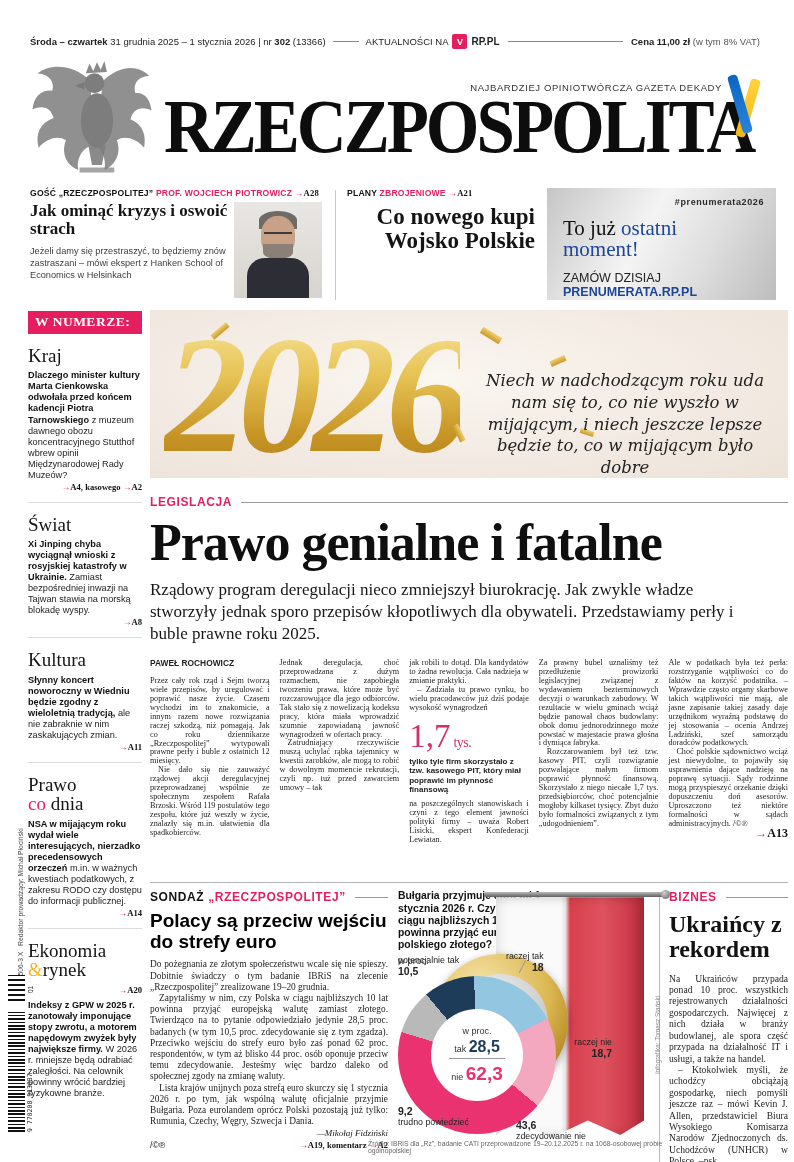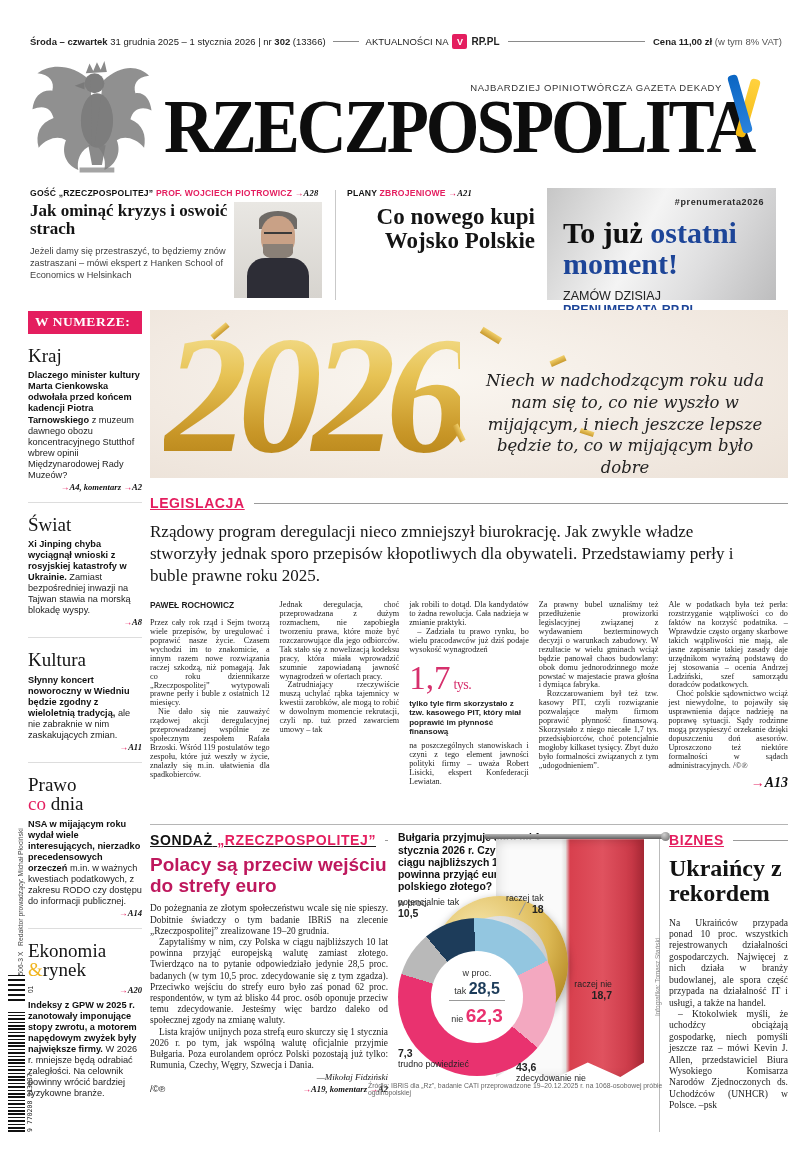--- a/index.html
+++ b/index.html
@@ -1,21 +1,21 @@
 <!DOCTYPE html>
 <html><head>
 <meta charset="utf-8">
 <style>
   html,body{margin:0;padding:0;background:#9a9a9a;}
   #page{position:relative;width:794px;height:1162px;background:#fff;margin:0 auto;
         font-family:"Liberation Sans",sans-serif;color:#1a1a1a;overflow:hidden;}
   .serif{font-family:"Liberation Serif",serif;}
 
   
-  .topbar{position:absolute;top:34px;left:30px;right:12px;display:flex;align-items:center;font-size:9.5px;color:#222;}
+  .topbar{position:absolute;top:34px;left:30px;right:34px;display:flex;align-items:center;font-size:9.5px;color:#222;}
   .topbar b{font-weight:bold;}
   .fill{border-top:1px solid #8a8a8a;height:0;}
   .fill.short{width:26px;margin:0 7px;}
   .fill.long{flex:1;margin:0 8px;}
   .rp-badge{display:inline-flex;align-items:center;justify-content:center;width:15px;height:15px;
             background:#e41e5f;color:#fff;font-weight:bold;font-size:9px;margin:0 4px;border-radius:2px;}
   .rp-name{font-weight:bold;font-size:10px;}
   .price-note{color:#555;}
 
   
@@ -27,37 +27,37 @@
   .ribbon{position:absolute;right:12px;top:20px;width:38px;height:68px;}
   .rb{position:absolute;width:10px;height:60px;border-radius:4px;}
   .rb.blue{left:9px;top:0;background:linear-gradient(#0b66c3,#2a82dd);transform:rotate(-16deg);}
   .rb.yellow{left:17px;top:4px;background:linear-gradient(#ffd23f,#f4b80e);transform:rotate(16deg);}
 
   
   .topstrip{position:absolute;top:188px;left:30px;right:18px;height:112px;display:flex;}
   .kickrow{font-size:8.6px;font-weight:bold;letter-spacing:.2px;color:#111;white-space:nowrap;}
   .accent{color:#e41e5f;}
   .arr{color:#e41e5f;font-weight:bold;}
-  .pref{font-family:"Liberation Serif",serif;font-style:italic;font-weight:bold;color:#111;}
+  .pref{font-family:"Liberation Serif",serif;font-weight:bold;color:#111;}
   .ts1{width:294px;position:relative;}
   .ts1 .hl{font-family:"Liberation Serif",serif;font-weight:bold;font-size:17px;line-height:1.04;margin-top:4px;width:202px;color:#141414;}
   .ts1 .deck{font-size:9.2px;line-height:1.28;color:#3e3e3e;margin-top:9px;width:198px;}
   .photo{position:absolute;right:2px;top:14px;width:88px;height:96px;background:linear-gradient(#e9e7e3,#d7d4cf);overflow:hidden;}
   .head{position:absolute;left:27px;top:14px;width:34px;height:40px;background:#c9a186;border-radius:46% 46% 42% 42%;}
   .hair{position:absolute;left:25px;top:9px;width:38px;height:18px;background:#6e6a66;border-radius:50% 50% 0 0;}
   .glasses{position:absolute;left:30px;top:30px;width:28px;height:8px;border-top:2px solid #3a3a3a;}
   .beard{position:absolute;left:29px;top:42px;width:30px;height:15px;background:#8a8077;border-radius:0 0 45% 45%;}
   .torso{position:absolute;left:13px;top:56px;width:62px;height:40px;background:#2d2d36;border-radius:18px 18px 0 0;}
   .vdiv{border-left:1px solid #c9c9c9;margin:2px 11px 0 11px;}
   .ts2{width:188px;}
   .ts2 .hl{font-family:"Liberation Serif",serif;font-weight:bold;font-size:23px;line-height:1.04;margin-top:7px;color:#141414;text-align:right;}
   .ts2 .deck{font-size:9.2px;line-height:1.28;color:#3e3e3e;margin-top:9px;}
   .promo{flex:1;margin-left:12px;position:relative;background:linear-gradient(118deg,#c6c6c6,#f4f4f4 42%,#dededf 68%,#bdbdbe);padding:30px 16px 0 16px;}
   .hashtag{position:absolute;top:9px;right:12px;font-size:9px;font-weight:bold;letter-spacing:.6px;color:#2b2b2b;}
-  .promo .big{font-family:"Liberation Serif",serif;font-weight:bold;font-size:30px;line-height:1.02;color:#101010;}
+  .promo .big{font-family:"Liberation Serif",serif;font-weight:normal;font-size:21px;line-height:1.02;color:#101010;}
   .blue{color:#1d4598;}
   .promo .cta{margin-top:10px;font-size:12.5px;color:#222;}
   .promo .cta b{color:#1d4598;}
 
   
   .sidebar{position:absolute;left:28px;top:311px;width:114px;}
   .sb-banner{background:#e41e5f;color:#fff;font-family:"Liberation Serif",serif;font-weight:bold;
              font-size:13.5px;letter-spacing:.5px;padding:3px 7px 4px;}
   .sb-h{font-family:"Liberation Serif",serif;font-size:19px;color:#141414;margin:12px 0 5px;line-height:1.02;}
   .sb-sec{border-top:1px solid #ddd;margin-top:10px;}
@@ -83,45 +83,45 @@
   .banner2026{position:relative;height:168px;background:radial-gradient(ellipse at 45% 40%,#faf6f0 0%,#f2eae2 60%,#ece2d8 100%);overflow:hidden;}
   .gold{position:absolute;left:14px;top:-12px;font-family:"Liberation Serif",serif;font-style:italic;font-weight:bold;
         font-size:168px;letter-spacing:-10px;background:linear-gradient(180deg,#f9e9a6 5%,#e7c355 40%,#c89627 70%,#a9770f);
         -webkit-background-clip:text;background-clip:text;color:transparent;text-shadow:none;}
   .confetti{position:absolute;background:linear-gradient(#f1cf6b,#c99a2e);}
   .quote{position:absolute;right:10px;top:24px;width:306px;text-align:center;font-family:"DejaVu Serif",serif;
          font-style:italic;font-size:16.5px;line-height:1.32;color:#222;margin-top:36px;}
   .redakcja{margin-top:7px;color:#e41e5f;text-align:right;padding-right:42px;font-size:15px;}
 
   .kickline{display:flex;align-items:center;margin-top:17px;}
-  .kick{font-size:14px;font-weight:bold;letter-spacing:.6px;text-decoration:underline;}
+  .kick{font-size:12px;font-weight:bold;letter-spacing:.6px;}
   .kick .k-black{color:#111;}
   .krule{flex:1;border-top:1px solid #9a9a9a;margin-left:9px;}
 
   .main-hl{font-family:"Liberation Serif",serif;font-weight:bold;font-size:52px;letter-spacing:-1px;
            line-height:1.0;color:#0f0f0f;margin-top:8px;}
   .main-deck{font-family:"Liberation Serif",serif;font-size:17px;line-height:1.3;color:#151515;margin-top:10px;width:600px;}
 
   .cols{display:flex;gap:10px;height:214px;overflow:hidden;margin-top:14px;}
   .col{flex:1;font-family:"Liberation Serif",serif;font-size:8.2px;line-height:8.9px;text-align:justify;color:#1d1d1d;}
   .col p{margin:0;}
   .col p + p{text-indent:8px;}
   .byline{font-family:"Liberation Sans",sans-serif;font-weight:bold;font-size:8.4px;margin-bottom:9px;}
   .stat{margin:7px 0 6px;}
   .stat-num{font-family:"Liberation Serif",serif;color:#d62f6c;font-size:33px;line-height:1;}
   .stat-unit{font-size:14px;letter-spacing:-.5px;}
   .stat-cap{font-family:"Liberation Sans",sans-serif;font-weight:bold;font-size:8px;line-height:1.18;color:#222;margin-top:4px;text-align:left;}
-  .endref{text-align:right;font-size:14px;margin-top:8px;}
+  .endref{text-align:right;font-size:12px;margin-top:0;}
 
   .bottomrule{border-top:1px solid #b5b5b5;margin-top:9px;}
 
   
   .bottom{display:flex;margin-top:7px;height:300px;}
   .poll{width:238px;}
-  .poll-hl{font-weight:bold;font-size:19px;line-height:1.08;margin:7px 0 7px;color:#be185d;}
+  .poll-hl{font-weight:bold;font-size:19px;line-height:1.08;margin:7px 0 7px;color:#000000;}
   .poll-body{font-family:"Liberation Serif",serif;font-size:9.4px;line-height:11.2px;text-align:justify;color:#1d1d1d;}
   .poll-body p{margin:0;}
   .poll-body p + p{text-indent:9px;}
   .author{font-family:"Liberation Serif",serif;font-style:italic;font-size:9px;text-align:right;margin-top:1px;}
   .pfoot{display:flex;justify-content:space-between;font-size:8.6px;margin-top:2px;}
 
   .infog{width:254px;margin-left:10px;position:relative;}
   .ig-title{font-weight:bold;font-size:10.4px;line-height:1.18;width:168px;color:#111;}
   .ig-unit{font-size:9.5px;color:#333;margin-top:3px;}
   .flag{position:absolute;right:4px;top:2px;width:152px;height:252px;}
@@ -230,21 +230,21 @@
       <div class="cta"><span>ZAMÓW DZISIAJ </span><b>PRENUMERATA.RP.PL</b></div>
     </div>
   </div>
 
   <div class="sidebar">
     <div class="sb-banner">W NUMERZE:</div>
 
     <div class="sb-sec first">
       <div class="sb-h">Kraj</div>
       <div class="sb-t"><b>Dlaczego minister kultury Marta Cienkowska odwołała przed końcem kadencji Piotra Tarnowskiego</b><span> z muzeum dawnego obozu koncentracyjnego Stutthof wbrew opinii Międzynarodowej Rady Muzeów?</span></div>
-      <div class="sb-ref"><span class="arr">→</span><span class="pref">A4, komentarz</span> <span class="arr">→</span><span class="pref">A2</span></div>
+      <div class="sb-ref"><span class="arr">→</span><span class="pref">A4, kasowego</span> <span class="arr">→</span><span class="pref">A2</span></div>
     </div>
 
     <div class="sb-sec">
       <div class="sb-h">Świat</div>
       <div class="sb-t"><b>Xi Jinping chyba wyciągnął wnioski z rosyjskiej katastrofy w Ukrainie.</b><span> Zamiast bezpośredniej inwazji na Tajwan stawia na morską blokadę wyspy.</span></div>
       <div class="sb-ref"><span class="arr">→</span><span class="pref">A8</span></div>
     </div>
 
     <div class="sb-sec">
       <div class="sb-h">Kultura</div>
@@ -289,20 +289,21 @@
       <div class="quote">
         <span>Niech w nadchodzącym roku uda nam się to, co nie wyszło w mijającym, i niech jeszcze lepsze będzie to, co w mijającym było dobre</span>
         <div class="redakcja">Redakcja</div>
       </div>
     </div>
 
     <div class="kickline">
       <span class="kick accent">LEGISLACJA</span>
       <span class="krule"></span>
     </div>
+    <div class="main-hl">Prawo genialne i fatalne</div>
     <div class="main-deck">Rządowy program deregulacji nieco zmniejszył biurokrację. Jak zwykle władze stworzyły jednak sporo przepisów kłopotliwych dla obywateli. Przedstawiamy perły i buble prawne roku 2025.</div>
 
     <div class="cols">
       <div class="col">
         <div class="byline">PAWEŁ ROCHOWICZ</div>
         <p>Przez cały rok rząd i Sejm tworzą wiele przepisów, by uregulować i poprawić nasze życie. Czasem wychodzi im to znakomicie, a innym razem nowe rozwiązania raczej szkodzą, niż pomagają. Jak co roku dziennikarze „Rzeczpospolitej” wytypowali prawne perły i buble z ostatnich 12 miesięcy.</p>
         <p>Nie dało się nie zauważyć rządowej akcji deregulacyjnej przeprowadzanej wspólnie ze społecznym zespołem Rafała Brzoski. Wśród 119 postulatów tego zespołu, które już weszły w życie, znalazły się m.in. ułatwienia dla spadkobierców.</p>
       </div>
       <div class="col">
         <p>Jednak deregulacja, choć przeprowadzana z dużym rozmachem, nie zapobiegła tworzeniu prawa, które może być rozczarowujące dla jego odbiorców. Tak stało się z nowelizacją kodeksu pracy, która miała wprowadzić szumnie zapowiadaną jawność wynagrodzeń w ofertach pracy.</p>
@@ -382,21 +383,21 @@
           <span>raczej tak</span><br><b style="margin-left:26px;">18</b>
         </div>
         <div class="lead-line" style="left:123px;top:73px;width:14px;height:14px;border-left:1px solid #9a9a9a;border-top:0;transform:rotate(28deg);"></div>
         <div class="lab" style="left:168px;top:148px;width:46px;text-align:right;">
           <span>raczej nie</span><br><b>18,7</b>
         </div>
         <div class="lab" style="left:118px;top:230px;width:92px;">
           <b>43,6</b><br><span>zdecydowanie nie</span>
         </div>
         <div class="lab" style="left:0;top:216px;">
-          <b>7,3</b><br><span>trudno powiedzieć</span>
+          <b>9,2</b><br><span>trudno powiedzieć</span>
         </div>
 
         <div class="ig-source">Źródło: IBRiS dla „Rz”, badanie CATI przeprowadzone 19–20.12.2025 r. na 1068-osobowej próbie ogólnopolskiej</div>
       </div>
 
       <div class="vrule"></div>
 
       <div class="biz">
         <div class="kickline" style="margin-top:0;">
           <span class="kick accent">BIZNES</span>

